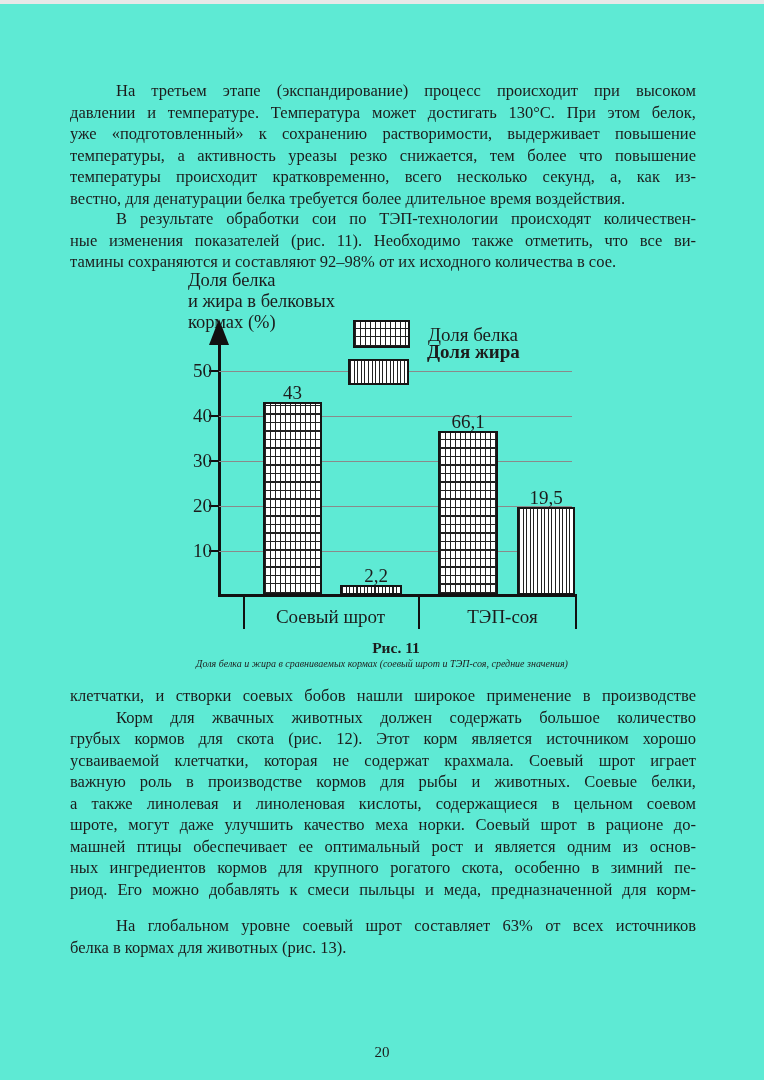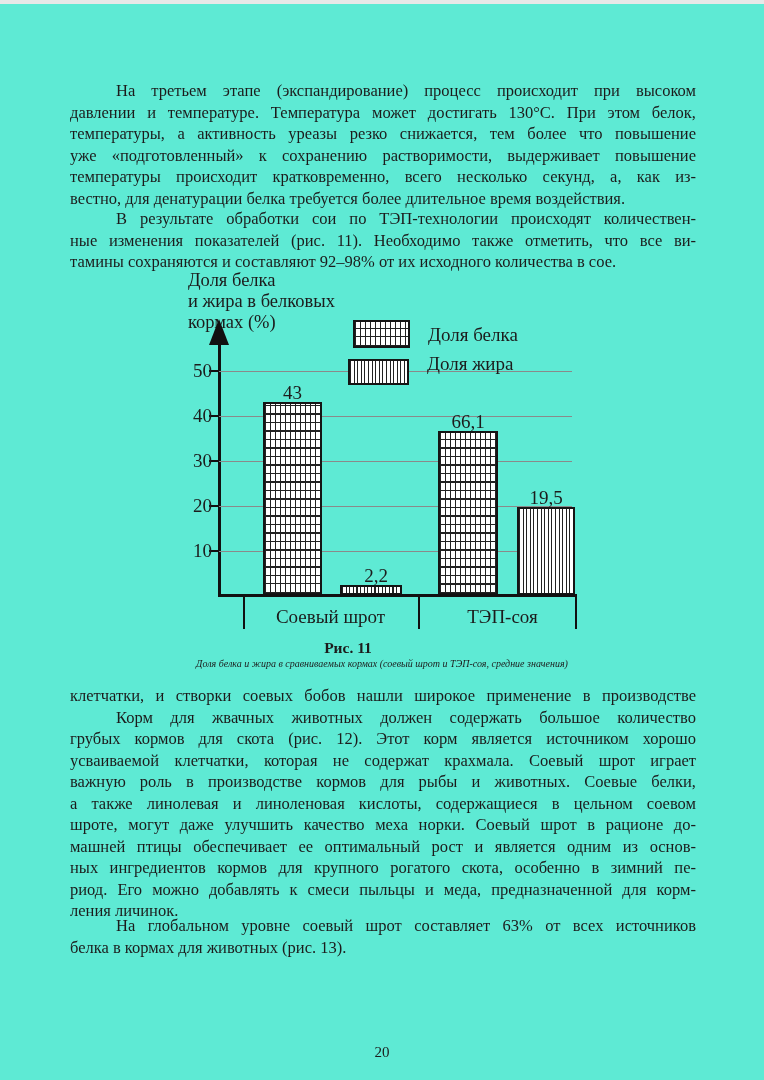--- a/index.html
+++ b/index.html
@@ -16,21 +16,21 @@
   .para{
     position:absolute;left:70px;width:626px;
     font-size:16.5px;line-height:21.5px;
   }
   .para .line{text-align:justify;text-align-last:justify;}
   .para .line.first{text-indent:46px;}
   .para .line.last{text-align-last:left;}
   
   .fig-label{
     position:absolute;left:0;width:696px;top:635px;
-    text-align:center;font-size:15.5px;font-weight:bold;
+    text-align:center;font-size:15.5px;font-weight:bold;padding-left:48px;
   }
   .fig-caption{
     position:absolute;left:0;width:764px;top:654px;
     text-align:center;font-size:10px;font-style:italic;
   }
   .page-number{
     position:absolute;left:0;width:764px;top:1040px;
     text-align:center;font-size:15px;
   }
   
@@ -67,22 +67,22 @@
   .legend-label{position:absolute;white-space:nowrap;line-height:22px;}
 </style>
 </head>
 <body>
 
 <div class="page">
 
   <div class="para" style="top:76px;">
       <div class="line first">На третьем этапе (экспандирование) процесс происходит при высоком</div>
       <div class="line">давлении и температуре. Температура может достигать 130°С. При этом белок,</div>
+      <div class="line">уже «подготовленный» к сохранению растворимости, выдерживает повышение</div>
       <div class="line">температуры, а активность уреазы резко снижается, тем более что повышение</div>
-      <div class="line">уже «подготовленный» к сохранению растворимости, выдерживает повышение</div>
       <div class="line">температуры происходит кратковременно, всего несколько секунд, а, как из-</div>
       <div class="line last">вестно, для денатурации белка требуется более длительное время воздействия.</div>
     </div>
   <div class="para" style="top:204px;">
       <div class="line first">В результате обработки сои по ТЭП-технологии происходят количествен-</div>
       <div class="line">ные изменения показателей (рис. 11). Необходимо также отметить, что все ви-</div>
       <div class="line last">тамины сохраняются и составляют 92–98% от их исходного количества в сое.</div>
     </div>
 
   <div id="chart">
@@ -122,38 +122,37 @@
         <div class="cat-tick" style="left: 418px;"></div>
         <div class="cat-tick" style="left: 575px;"></div>
         <div class="cat-label" style="left: 243px; width: 175px;">Соевый шрот</div>
         <div class="cat-label" style="left: 418px; width: 157px; padding-left: 12px;">ТЭП-соя</div>
       </div>
     <div class="x-axis-line"></div>
 
     <div class="legend-swatch pattern-crosshatch" style="left:353px;top:51px;width:57px;height:28px;"></div>
     <div class="legend-label" style="left:428px;top:55px;">Доля белка</div>
     <div class="legend-swatch pattern-vertical-lines" style="left:348px;top:90px;width:61px;height:26px;"></div>
-    <div class="legend-label" style="left:427px;top:84px;">Доля жира</div>
+    <div class="legend-label" style="left:427px;top:72px;font-weight:bold;">Доля жира</div>
   </div>
 
   <div class="fig-label">Рис. 11</div>
   <div class="fig-caption">Доля белка и жира в сравниваемых кормах (соевый шрот и ТЭП-соя, средние значения)</div>
 
   <div class="para" style="top:681px;">
       <div class="line">клетчатки, и створки соевых бобов нашли широкое применение в производстве</div>
       <div class="line first">Корм для жвачных животных должен содержать большое количество</div>
       <div class="line">грубых кормов для скота (рис. 12). Этот корм является источником хорошо</div>
       <div class="line">усваиваемой клетчатки, которая не содержат крахмала. Соевый шрот играет</div>
       <div class="line">важную роль в производстве кормов для рыбы и животных. Соевые белки,</div>
       <div class="line">а также линолевая и линоленовая кислоты, содержащиеся в цельном соевом</div>
       <div class="line">шроте, могут даже улучшить качество меха норки. Соевый шрот в рационе до-</div>
       <div class="line">машней птицы обеспечивает ее оптимальный рост и является одним из основ-</div>
       <div class="line">ных ингредиентов кормов для крупного рогатого скота, особенно в зимний пе-</div>
       <div class="line">риод. Его можно добавлять к смеси пыльцы и меда, предназначенной для корм-</div>
-      <div class="line last">ления личинок.</div>
     </div>
   <div class="para" style="top:911px;">
       <div class="line first">На глобальном уровне соевый шрот составляет 63% от всех источников</div>
       <div class="line last">белка в кормах для животных (рис. 13).</div>
     </div>
 
   <div class="page-number">20</div>
 </div>
 
 </body></html>

